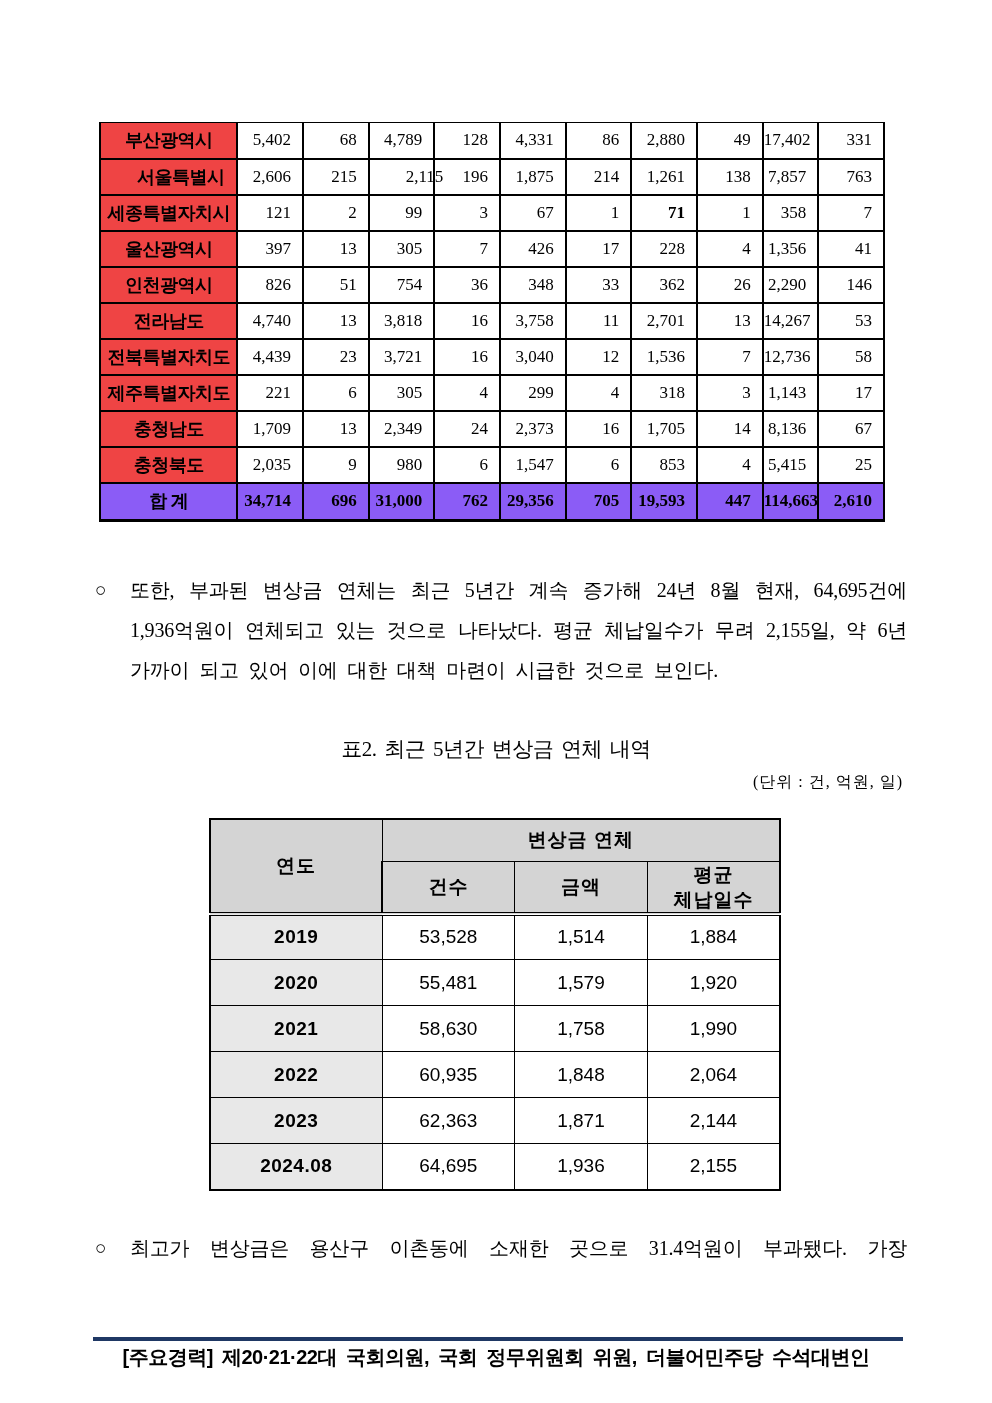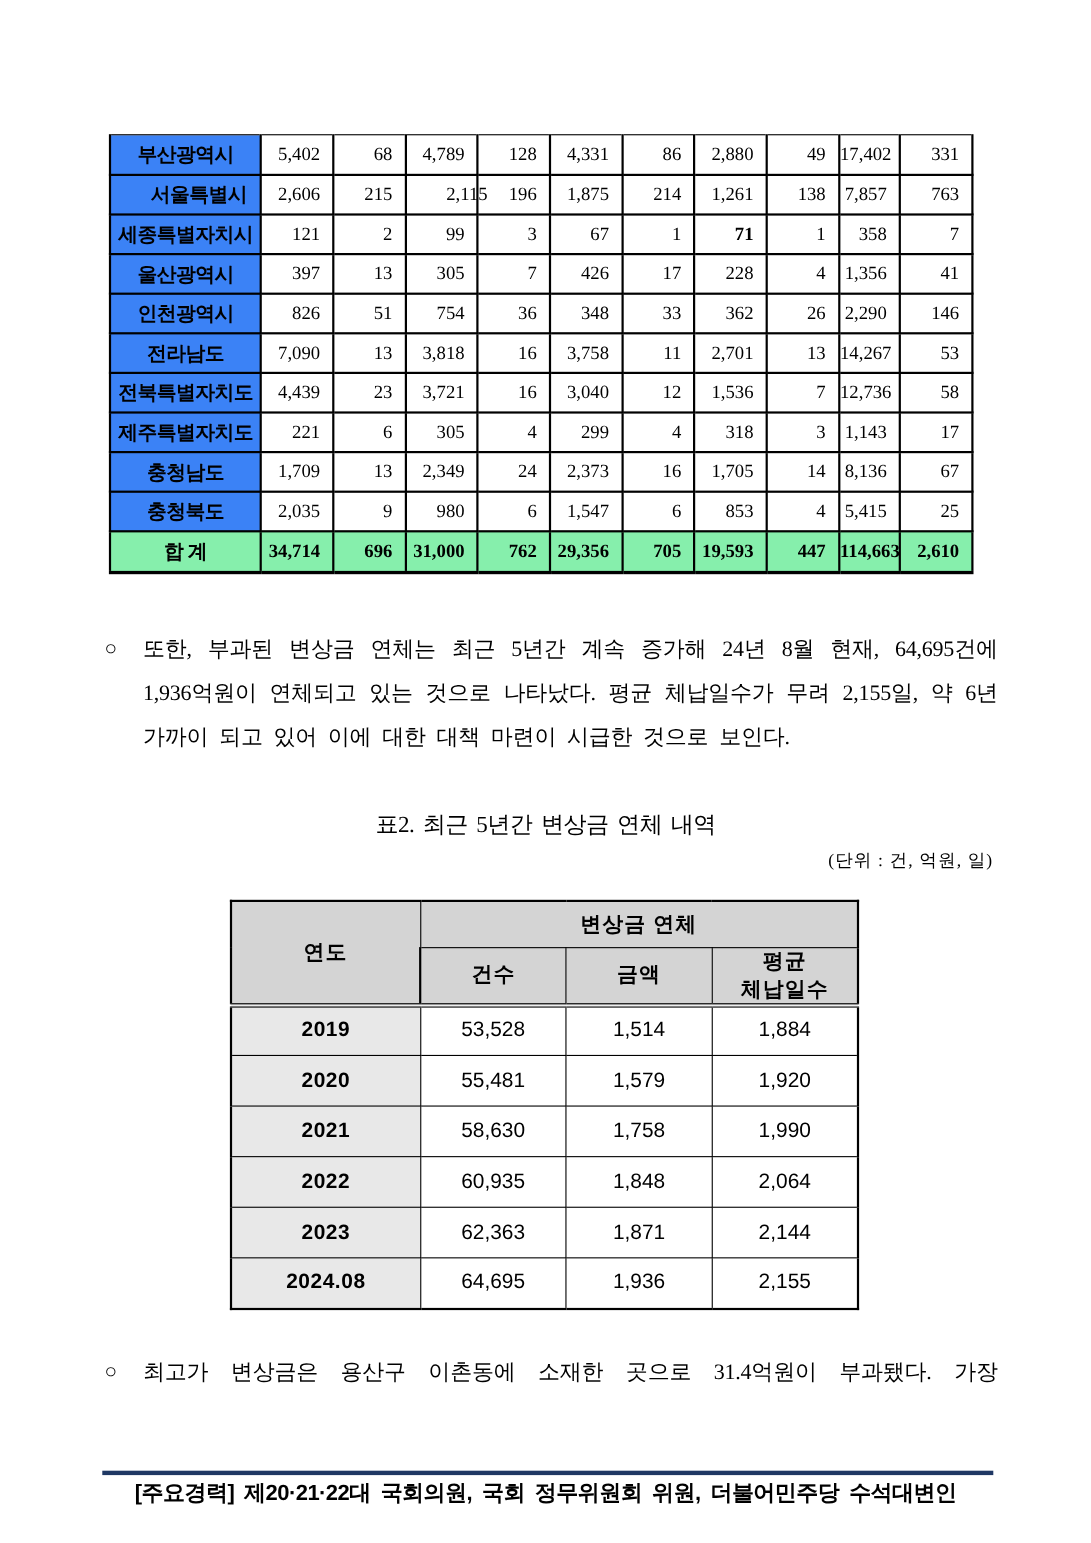--- a/index.html
+++ b/index.html
@@ -4,23 +4,23 @@
 <style>
   * { margin:0; padding:0; box-sizing:border-box; }
   html,body { width:992px; height:1403px; background:#fff; }
   body { position:relative; font-family:"Liberation Serif","DejaVu Serif",serif; color:#000; }
 
   
   .t1 { position:absolute; left:99px; top:122px; width:786px;
         border-collapse:collapse; table-layout:fixed;
         font-size:17px; }
   .t1 td { border:2px solid #000; height:36px; padding:0; vertical-align:middle; }
-  .t1 td.region { background:#3b82f6; font-weight:bold; text-align:center; font-size:18px; letter-spacing:-0.5px; }
+  .t1 td.region { background:#ef4444; font-weight:bold; text-align:center; font-size:18px; letter-spacing:-0.5px; }
   .t1 td.val { text-align:right; padding-right:11px; background:#fff; }
-  .t1 tr.total td { background:#86efac; font-weight:bold; height:38px; border-bottom:3px solid #000; }
+  .t1 tr.total td { background:#8b5cf6; font-weight:bold; height:38px; border-bottom:3px solid #000; }
   .t1 tr:first-child td { border-top:1.5px solid #000; }
 
   
   .para { position:absolute; left:95px; width:812px; display:flex; font-size:20px; line-height:40px; }
   .para .marker { width:35px; flex:0 0 35px; font-size:19px; }
   .para .ptext { flex:1; text-align:justify; word-spacing:5px; letter-spacing:-0.2px; }
   .para.one-line .ptext { text-align-last:justify; }
   #para1 { top:570px; }
   #para2 { top:1228px; }
 
@@ -117,21 +117,21 @@
           <td class="val" style="width: 65px;">36</td>
           <td class="val" style="width: 65px;">348</td>
           <td class="val" style="width: 65px;">33</td>
           <td class="val" style="width: 65px;">362</td>
           <td class="val" style="width: 65px;">26</td>
           <td class="val" style="width: 65px; border-radius: 13px;">2,290</td>
           <td class="val" style="width: 65px;">146</td>
         </tr>
         <tr>
           <td class="region" style="width: 136px;">전라남도</td>
-          <td class="val" style="width: 65px;">7,090</td>
+          <td class="val" style="width: 65px;">4,740</td>
           <td class="val" style="width: 65px;">13</td>
           <td class="val" style="width: 65px; margin-top: 19px;">3,818</td>
           <td class="val" style="width: 65px;">16</td>
           <td class="val" style="width: 65px; text-align: right;">3,758</td>
           <td class="val" style="width: 65px;">11</td>
           <td class="val" style="width: 65px;">2,701</td>
           <td class="val" style="width: 65px;">13</td>
           <td class="val" style="width: 65px;">14,267</td>
           <td class="val" style="width: 65px;">53</td>
         </tr>

